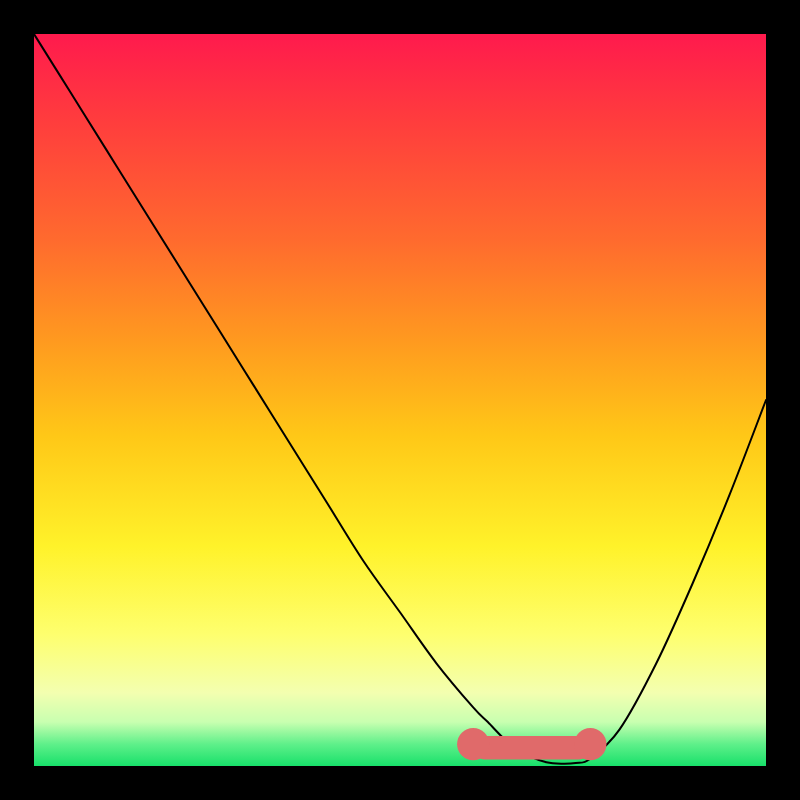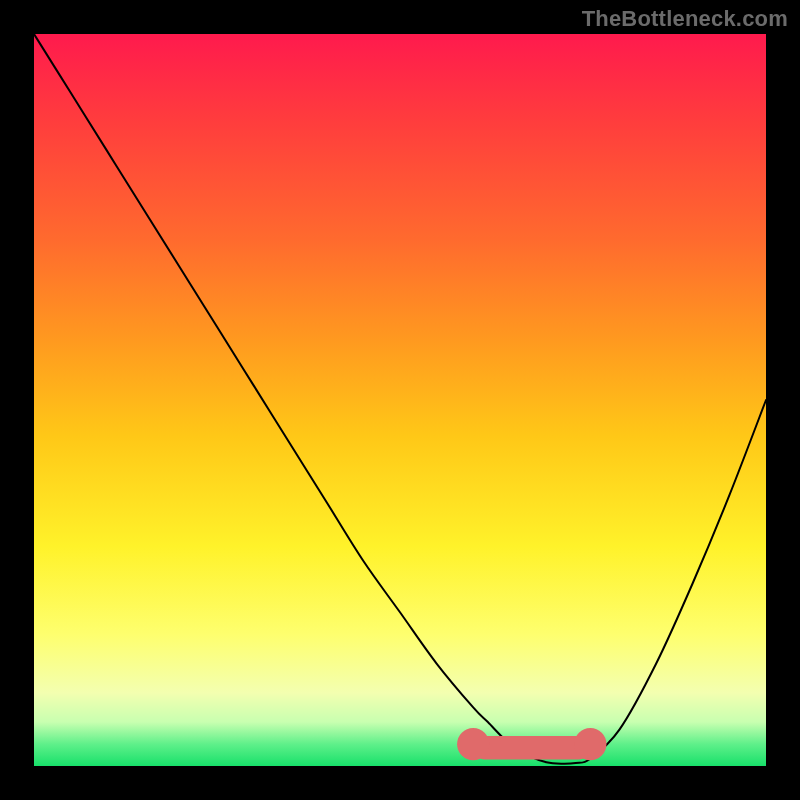--- a/index.html
+++ b/index.html
@@ -46,21 +46,20 @@
   svg.curve {
     position: absolute;
     left: 0; top: 0;
     width: 732px; height: 732px;
   }
 </style>
 </head>
 <body>
 
 <div class="frame">
-  <div class="watermark">TheBottleneck.com</div>
   <div class="plot-area">
     <svg class="curve" viewBox="0 0 732 732" preserveAspectRatio="none">
       <path fill="none" stroke="#000000" stroke-width="2" stroke-linecap="round" d="M 0.00 0.00 C 6.10 9.76, 24.40 39.04, 36.60 58.56 C 48.80 78.08, 61.00 97.60, 73.20 117.12 C 85.40 136.64, 97.60 156.16, 109.80 175.68 C 122.00 195.20, 134.20 214.72, 146.40 234.24 C 158.60 253.76, 170.80 273.28, 183.00 292.80 C 195.20 312.32, 207.40 331.84, 219.60 351.36 C 231.80 370.88, 244.00 390.40, 256.20 409.92 C 268.40 429.44, 280.60 448.96, 292.80 468.48 C 305.00 488.00, 317.20 508.74, 329.40 527.04 C 341.60 545.34, 353.80 561.20, 366.00 578.28 C 378.20 595.36, 390.40 613.66, 402.60 629.52 C 414.80 645.38, 430.66 663.68, 439.20 673.44 C 447.74 683.20, 447.74 681.98, 453.84 688.08 C 459.94 694.18, 468.48 704.18, 475.80 710.04 C 483.12 715.90, 491.66 720.17, 497.76 723.22 C 503.86 726.27, 507.52 727.24, 512.40 728.34 C 517.28 729.44, 522.16 729.68, 527.04 729.80 C 531.92 729.93, 536.80 729.93, 541.68 729.07 C 546.56 728.22, 549.00 730.29, 556.32 724.68 C 563.64 719.07, 574.62 711.26, 585.60 695.40 C 596.58 679.54, 610.00 653.92, 622.20 629.52 C 634.40 605.12, 646.60 577.06, 658.80 549.00 C 671.00 520.94, 683.20 491.66, 695.40 461.16 C 707.60 430.66, 725.90 381.86, 732.00 366.00"></path>
       <g>
           <rect x="439.20" y="701.99" width="117.12" height="23.42" rx="11.71" fill="#e06a6a"></rect>
           <circle cx="439.20" cy="710.19" r="16.10" fill="#e06a6a"></circle>
           <circle cx="556.32" cy="710.19" r="16.10" fill="#e06a6a"></circle>
         </g>
     </svg>
   </div>

